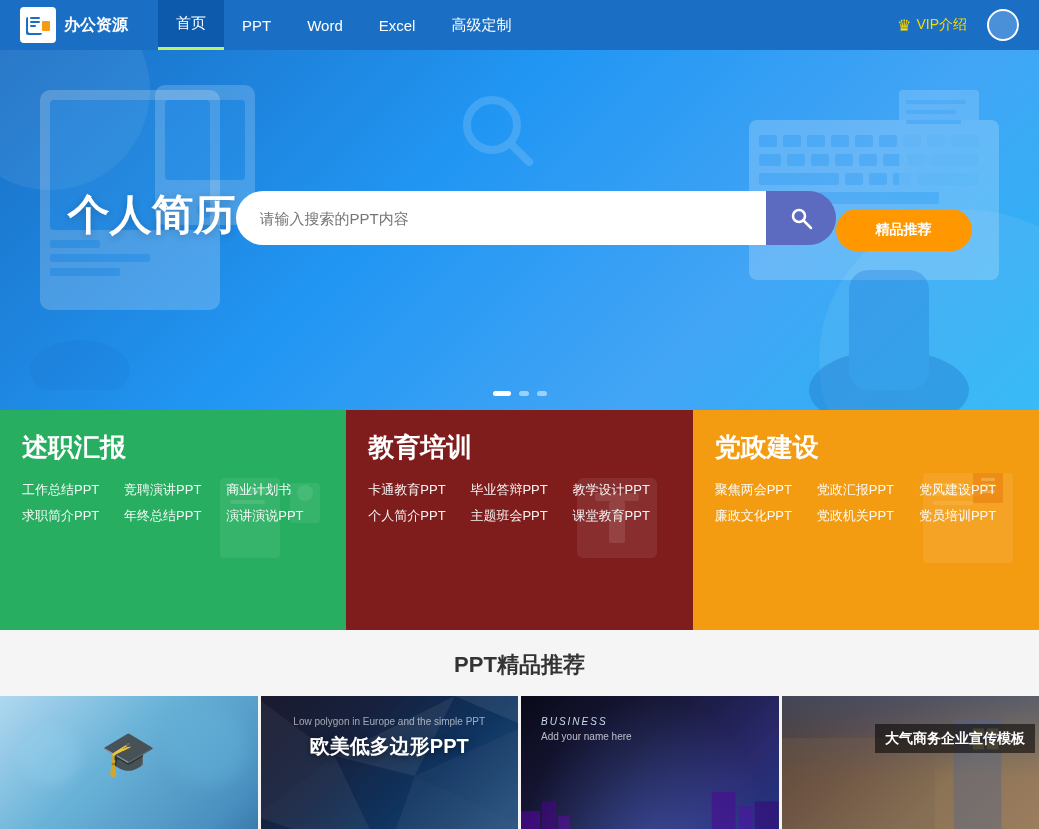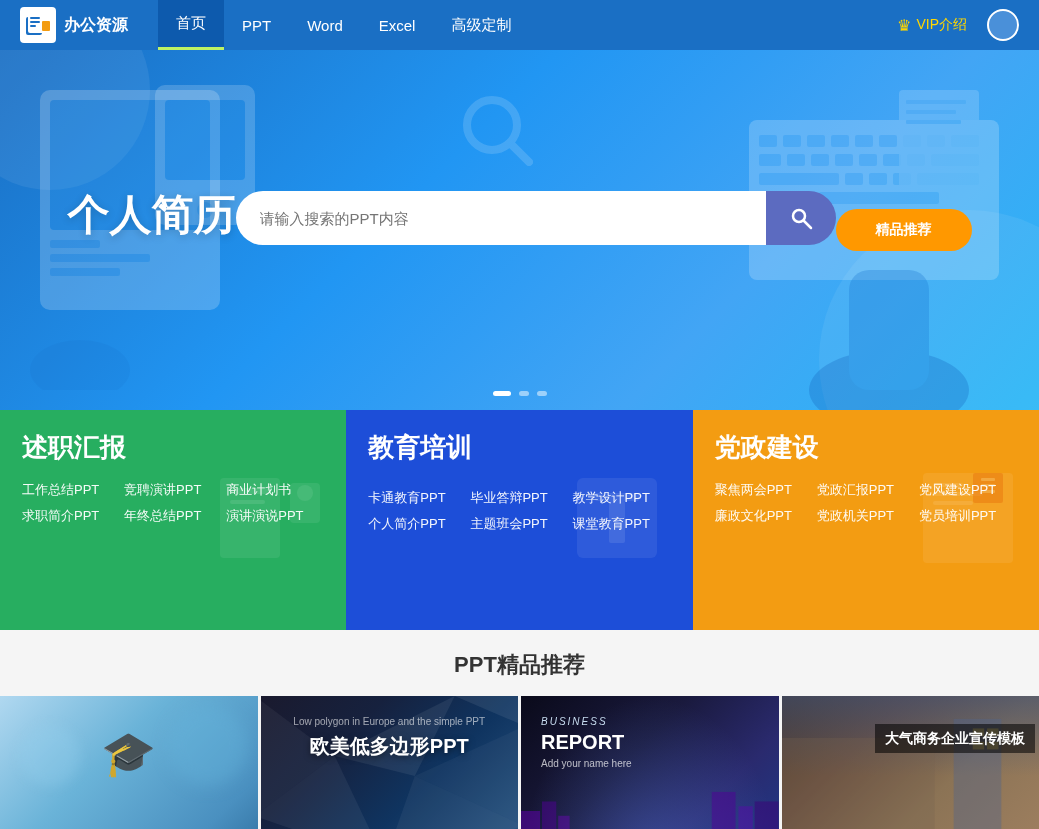--- a/index.html
+++ b/index.html
@@ -174,21 +174,21 @@
     }
     .cat-card {
       flex: 1;
       display: flex;
       flex-direction: column;
       padding: 20px 22px;
       position: relative;
       overflow: hidden;
     }
     .cat-card.green { background: #27ae60; }
-    .cat-card.teal { background: #1d4ed8; gap: 8px; }
+    .cat-card.teal { background: #7f1d1d; }
     .cat-card.orange { background: #f39c12; }
     .cat-card-title {
       color: white;
       font-size: 26px;
       font-weight: bold;
       margin-bottom: 16px;
       z-index: 2;
       position: relative;
     }
     .cat-links {
@@ -540,21 +540,20 @@
       <svg style="position:absolute;bottom:20px;left:0;right:0;width:100%;height:60px;" viewBox="0 0 270 60">
         <rect x="0" y="30" width="20" height="30" fill="rgba(100,0,180,0.5)"></rect>
         <rect x="22" y="20" width="15" height="40" fill="rgba(80,0,150,0.5)"></rect>
         <rect x="39" y="35" width="12" height="25" fill="rgba(120,0,200,0.4)"></rect>
         <rect x="200" y="10" width="25" height="50" fill="rgba(80,0,150,0.5)"></rect>
         <rect x="228" y="25" width="15" height="35" fill="rgba(100,0,180,0.4)"></rect>
         <rect x="245" y="20" width="25" height="40" fill="rgba(60,0,120,0.5)"></rect>
       </svg>
       <div class="biz-report">
         <div class="biz-title">BUSINESS</div>
-        <div class="biz-main">REPORT</div>
         <div class="biz-sub">Add your name here</div>
       </div>
     </div>
 
     <div class="ppt-card ppt-card-4">
 
       <div style="position:absolute;inset:0;background:linear-gradient(135deg,#4a3728 0%,#6b5040 30%,#8b7355 60%,#a08060 100%);"></div>
 
       <div style="position:absolute;top:0;left:0;right:0;height:80px;background:linear-gradient(180deg,rgba(60,80,120,0.6),transparent);"></div>
 

